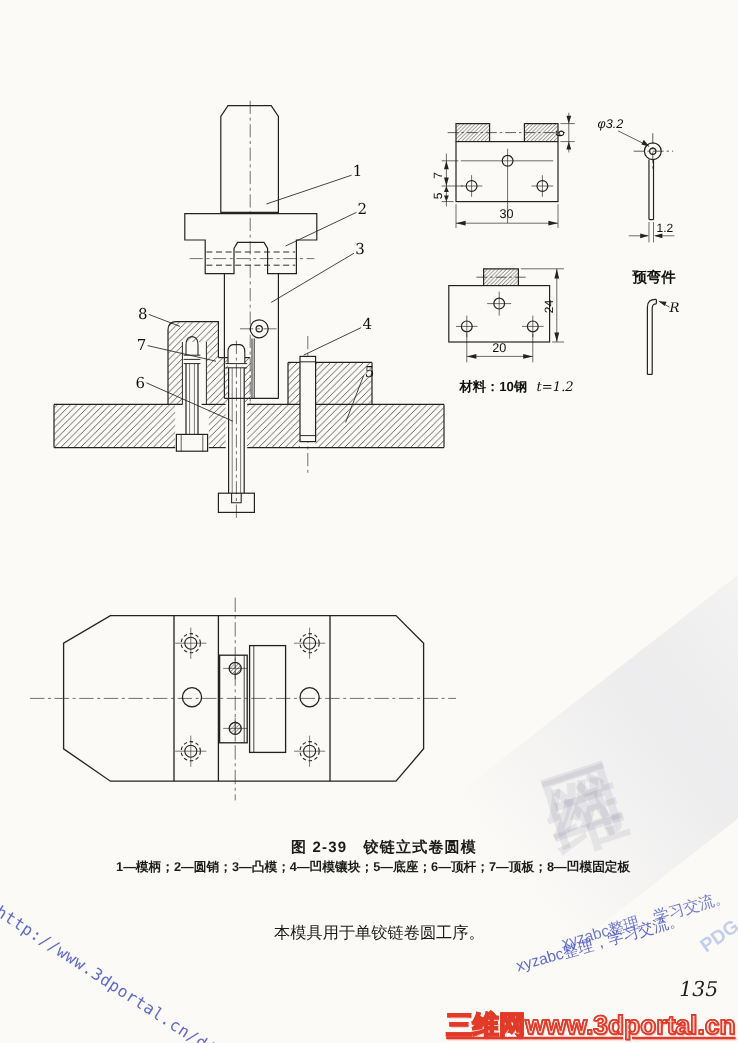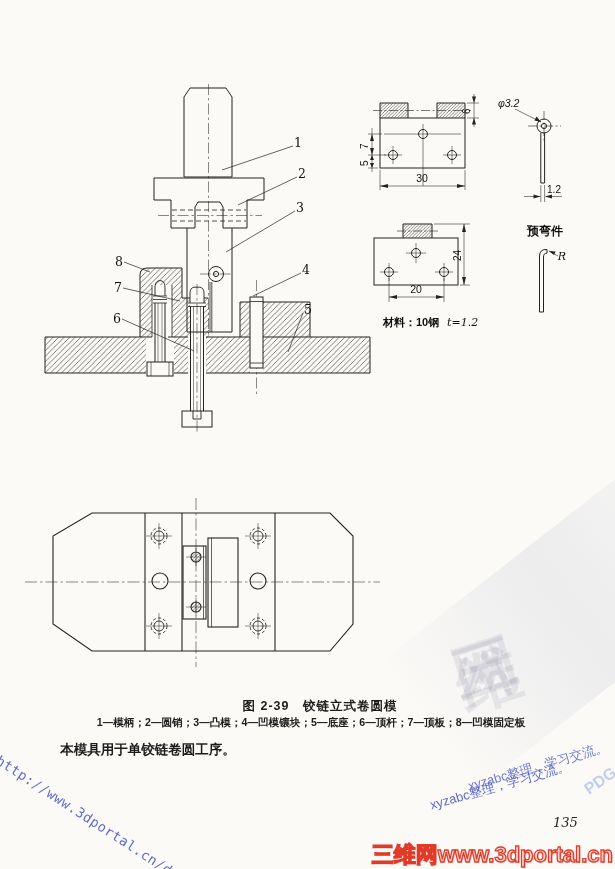--- a/index.html
+++ b/index.html
@@ -7,38 +7,39 @@
     position:relative;width:615px;height:869px;overflow:hidden;
     background:#fbfaf7;
     font-family:"Liberation Sans","DejaVu Sans",sans-serif;
     color:#1c1c1c;
   }
   #lineart{position:absolute;left:0;top:0;z-index:1;}
   .txt{position:absolute;z-index:2;}
   #doc-title{left:40px;top:6px;font-size:14.5px;font-weight:700;letter-spacing:1.5px;}
   #fig-caption{left:0;top:698px;width:640px;text-align:center;font-size:12.5px;font-weight:700;letter-spacing:1px;}
   #fig-legend{left:0;top:716px;width:622px;text-align:center;font-size:10.6px;font-weight:700;}
-  #body-text{left:32px;top:738px;width:540px;font-size:13.5px;font-weight:700;line-height:23px;}
+  #body-text{left:32px;top:766px;width:540px;font-size:13.5px;font-weight:400;line-height:23px;text-align:center;}
   #body-text p{margin:0;text-indent:2.1em;}
-  #page-number{left:553px;top:815px;font-family:"DejaVu Serif",serif;font-style:italic;font-size:13px;color:#222;}
+  #page-number{left:566px;top:815px;font-family:"DejaVu Serif",serif;font-style:italic;font-size:17px;color:#222;}
   .wm-blue{position:absolute;z-index:3;color:#4350c4;opacity:.85;white-space:nowrap;}
   #wm-url{left:2px;top:752px;font-family:"DejaVu Sans Mono",monospace;font-size:13.5px;
     transform:rotate(33deg);transform-origin:0 0;letter-spacing:.5px;}
   #wm-note1{left:428px;top:797px;font-size:13px;transform:rotate(-16deg);transform-origin:0 0;}
   #wm-note2{left:466px;top:778px;font-size:13px;transform:rotate(-16deg);transform-origin:0 0;opacity:.75;}
   #wm-pdg{position:absolute;z-index:2;left:583px;top:772px;font-size:16px;font-weight:700;
     color:#c2cfeb;transform:rotate(-35deg);}
   #wm-seal{position:absolute;z-index:2;left:430px;top:596px;font-size:64px;font-weight:700;
     writing-mode:vertical-rl;color:rgba(95,95,125,0.11);transform:rotate(-18deg);line-height:1;}
   #wm-banner{
     position:absolute;z-index:4;right:2px;top:840px;
     font-size:22px;font-weight:700;letter-spacing:0px;white-space:nowrap;
     color:rgba(255,245,243,0.12);
     -webkit-text-stroke:1.3px #e23a28;
     text-shadow:1px 1px 0 rgba(226,58,40,.28);
+    text-decoration:underline;
   }
   #swoosh{position:absolute;z-index:0;left:380px;top:520px;width:420px;height:160px;
     background:linear-gradient(90deg,rgba(222,222,228,0) 0%,rgba(222,222,228,.5) 45%,rgba(222,222,228,0) 100%);
     transform:rotate(-38deg);}
 </style>
 </head>
 <body>
 
 <div id="page">
 

